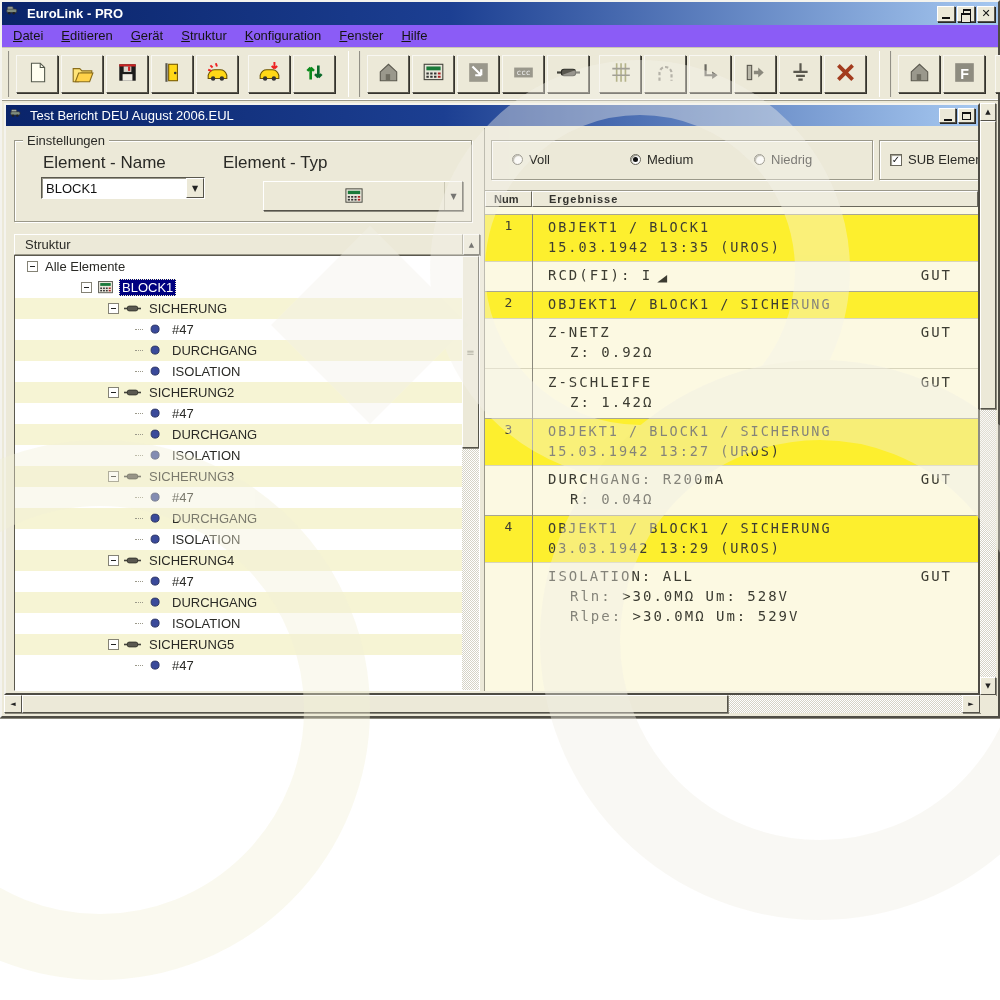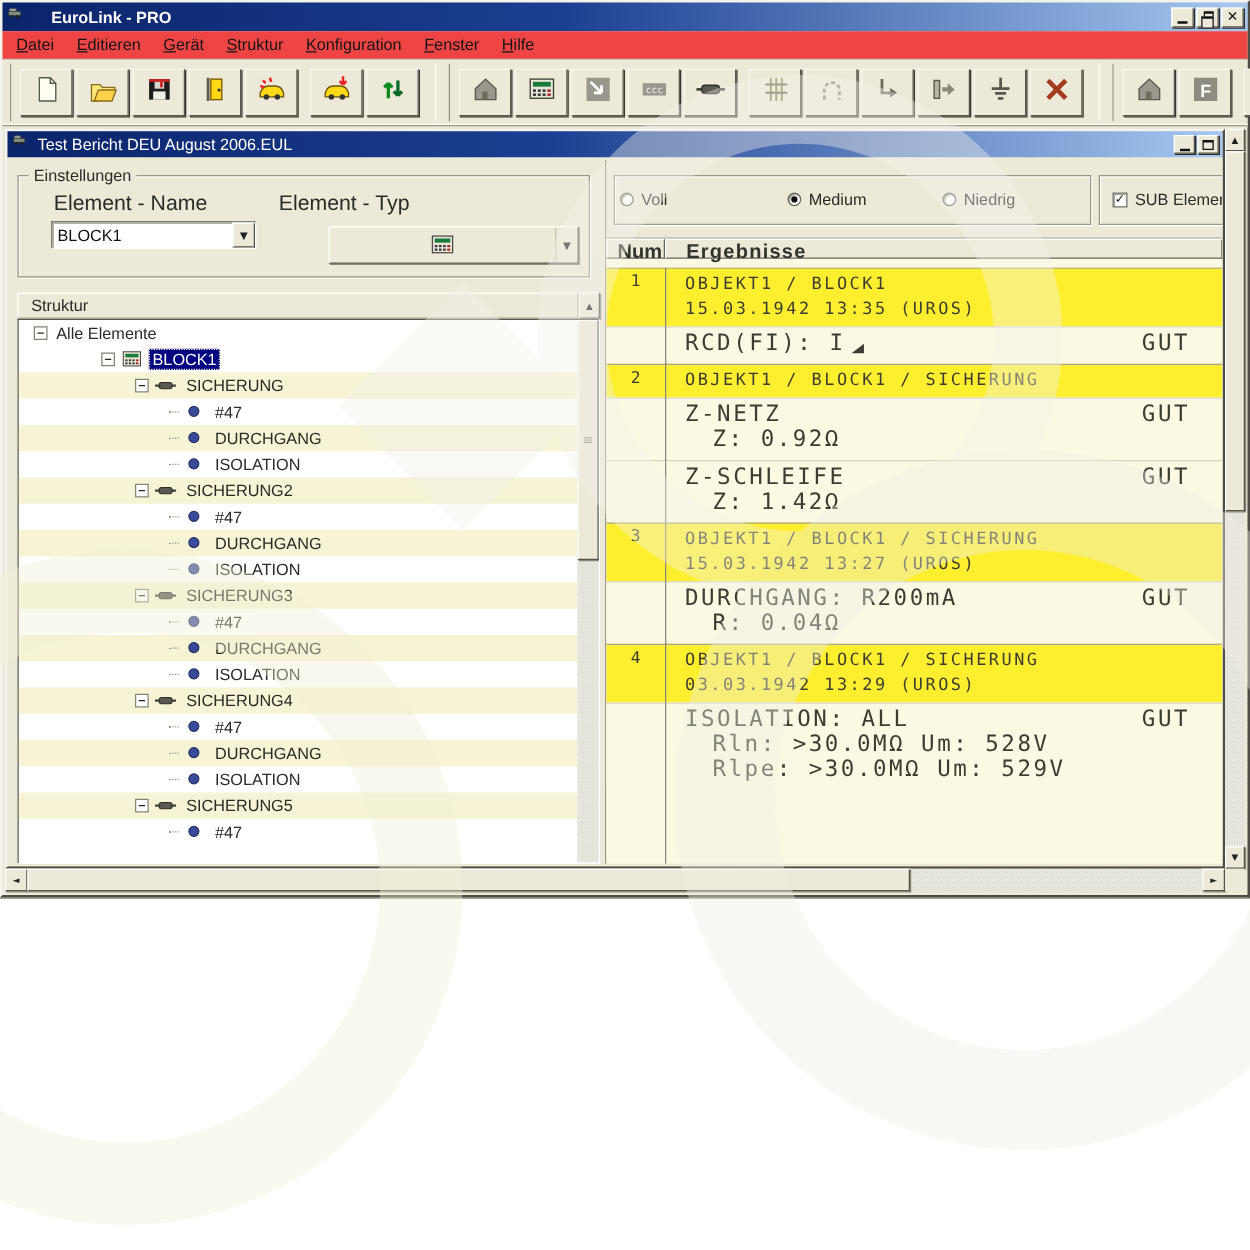--- a/index.html
+++ b/index.html
@@ -6,35 +6,35 @@
   body{width:1000px;height:1000px;position:relative;background:#fff;
        font-family:"Liberation Sans",sans-serif;overflow:hidden;
        -webkit-font-smoothing:none}
   *{box-sizing:border-box}
 
   
   .win{position:absolute;left:0;top:140;width:1000px;height:718px;
        background:#ece9d8;border:2px solid;border-color:#f4f3ee #4e4c44 #4e4c44 #f4f3ee;
        box-shadow:0 0 0 1px #8a887c}
   .titlebar{height:23px;background:linear-gradient(90deg,#0a246a 0%,#1c3f92 45%,#a6c8f0 100%);
-       display:flex;align-items:center;gap:19px;padding:0 3px}
+       display:flex;align-items:center;gap:5px;padding:0 3px}
   .titlebar .ttl{color:#fff;font-weight:bold;font-size:13px;flex:1;white-space:nowrap}
   .winbtns{display:flex;gap:2px}
   .winbtn{width:18px;height:16px;background:#ece9d8;border:1px solid;
        border-color:#fff #55534a #55534a #fff;box-shadow:1px 1px 0 #2a2925;
        display:flex;align-items:center;justify-content:center;font-size:9px;color:#111;
        font-family:"DejaVu Sans",sans-serif}
   .glyph-min{width:8px;height:2px;background:#111;margin-top:8px}
   .glyph-restore{width:8px;height:7px;border:1px solid #111;border-top:2px solid #111;background:#ece9d8;position:relative;margin-left:2px;margin-top:-2px}
   .glyph-restore::after{content:'';position:absolute;left:-3px;top:2px;width:8px;height:7px;border:1px solid #111;border-top:2px solid #111;background:#ece9d8}
   .glyph-max{width:9px;height:8px;border:1px solid #111;border-top:2px solid #111}
   .glyph-x{font-size:11px;font-weight:bold;line-height:10px}
 
   
-  .menubar{height:23px;background:#ef4444;border-bottom:1px solid #c9c6b3;
+  .menubar{height:23px;background:#8b5cf6;border-bottom:1px solid #c9c6b3;
        display:flex;align-items:flex-start;font-size:13px;color:#141414;padding-left:2px}
   .menu-item{padding:3px 9px 4px}
   .menu-item u{text-decoration:underline}
 
   
   .toolbar{height:53px;background:#ece9d8;display:flex;align-items:center;
        border-bottom:1px solid #9a9889;box-shadow:inset 0 -1px 0 #fff;padding-left:6px}
   .tb-band{display:flex;align-items:center;gap:1px;padding:3px 5px;margin-right:10px;
        border-left:2px groove #e6e3d4;border-right:1px solid #fff}
   .tb-gap{width:6px}
@@ -113,33 +113,33 @@
   .radio{width:11px;height:11px;border-radius:50%;background:#fff;border:1px solid #6a685c;
        box-shadow:inset 1px 1px 1px #9a9889;margin-right:6px;position:relative;flex:none}
   .radio.on::after{content:'';position:absolute;left:2px;top:2px;width:5px;height:5px;border-radius:50%;background:#111}
   .check-item{position:absolute;top:11px;left:10px;display:flex;align-items:center;font-size:13px;color:#2a2a26;white-space:nowrap}
   .checkbox{width:12px;height:12px;background:#fff;border:1px solid #6a685c;
        box-shadow:inset 1px 1px 1px #9a9889;margin-right:6px;flex:none;
        display:flex;align-items:center;justify-content:center;font-size:10px;font-weight:bold;color:#111;
        font-family:"DejaVu Sans",sans-serif}
 
   .rtable{position:absolute;left:0;top:62px;right:0;bottom:0;border-top:1px solid #9a9889;background:#fcf9e2}
-  .thead{display:flex;height:16px;font-weight:bold;font-size:16px;color:#33332e;background:#ece9d8}
+  .thead{display:flex;height:16px;font-weight:bold;font-size:11px;color:#33332e;background:#ece9d8}
   .th{border:1px solid;border-color:#fff #6a685c #6a685c #fff;padding:1px 8px;white-space:nowrap}
   .th-num{width:47px;flex:none}
   .th-erg{flex:1;letter-spacing:1px;padding-left:16px}
   .tbody{position:absolute;left:0;top:23px;right:0;bottom:0;overflow:hidden;
        font-family:"DejaVu Sans Mono","Liberation Mono",monospace;color:#3c3c32}
   .vline{position:absolute;left:47px;top:0;bottom:0;width:1px;background:#8a887c;z-index:5}
   .group-header{display:flex;background:#fdef2e;border-top:1px solid #a8a691}
   .gh-num{width:47px;flex:none;text-align:center;font-size:13px;padding-top:3px}
   .gh-main{flex:1;padding:2px 0 4px 16px;font-size:13.5px;letter-spacing:2px;line-height:20px;white-space:nowrap;overflow:hidden}
   .test{display:flex;background:#fcf9e2;border-top:1px solid #d8d5bc}
   .t-num{width:47px;flex:none}
-  .t-main{flex:1;position:relative;padding:3px 0 6px 16px;font-size:18px;letter-spacing:2px;line-height:20px;white-space:nowrap;overflow:hidden}
+  .t-main{flex:1;position:relative;padding:3px 0 6px 16px;font-size:14px;letter-spacing:2px;line-height:20px;white-space:nowrap;overflow:hidden}
   .t-name{display:flex;align-items:center;gap:4px}
   .t-status{position:absolute;right:26px;top:3px}
   .t-line{padding-left:22px}
   .ramp{display:inline-block;width:13px;height:11px;flex:none}
 
   
   .sb-dither{background-color:#d6d3c6;
        background-image:linear-gradient(45deg,#fff 25%,transparent 25%,transparent 75%,#fff 75%),
                         linear-gradient(45deg,#fff 25%,transparent 25%,transparent 75%,#fff 75%);
        background-size:2px 2px;background-position:0 0,1px 1px}
@@ -617,21 +617,21 @@
               <div class="tree-scroll">
                 <span class="thumb" style="top:0;height:192px">≡</span>
               </div>
             </div>
           </div>
         </div>
 
         <div class="right-panel">
 
           <div class="filter-gb fg-radios" id="radio-box">
-              <span class="radio-item" style="left: 4px;">
+              <span class="radio-item" style="left: 20px;">
                 <span class="radio"></span>
                 <span>Voll</span>
               </span>
               <span class="radio-item" style="left: 138px;">
                 <span class="radio on"></span>
                 <span>Medium</span>
               </span>
               <span class="radio-item" style="left: 262px;">
                 <span class="radio"></span>
                 <span>Niedrig</span>

